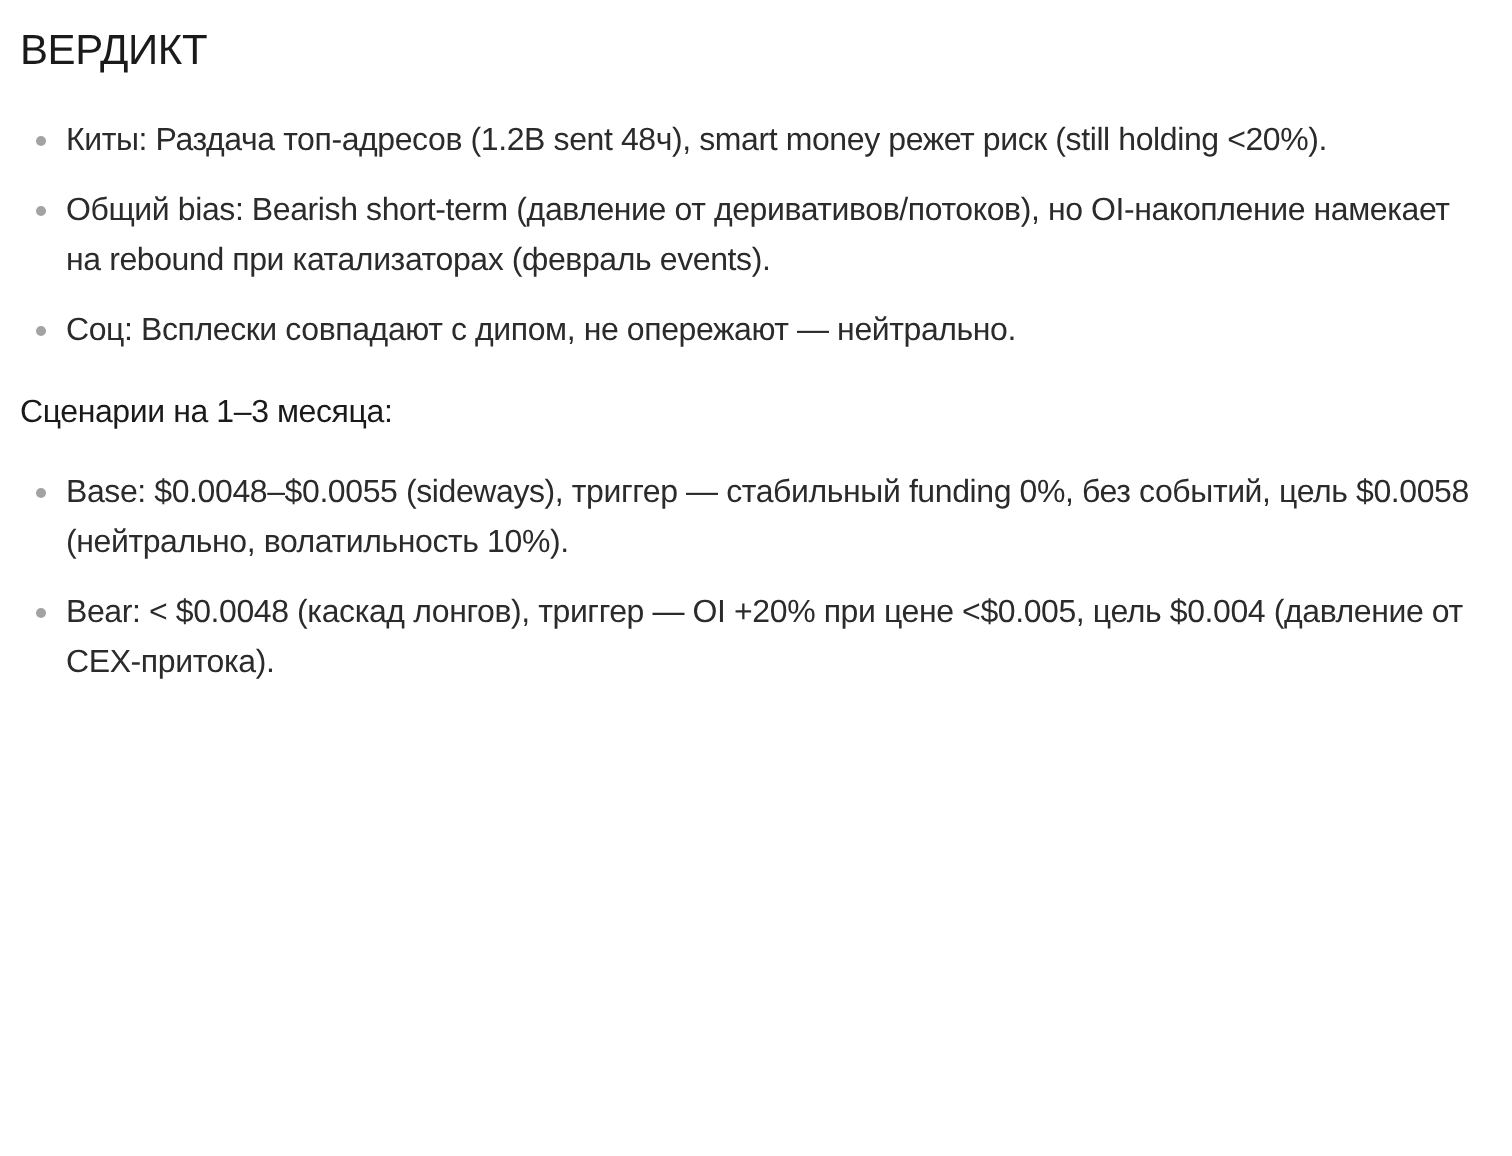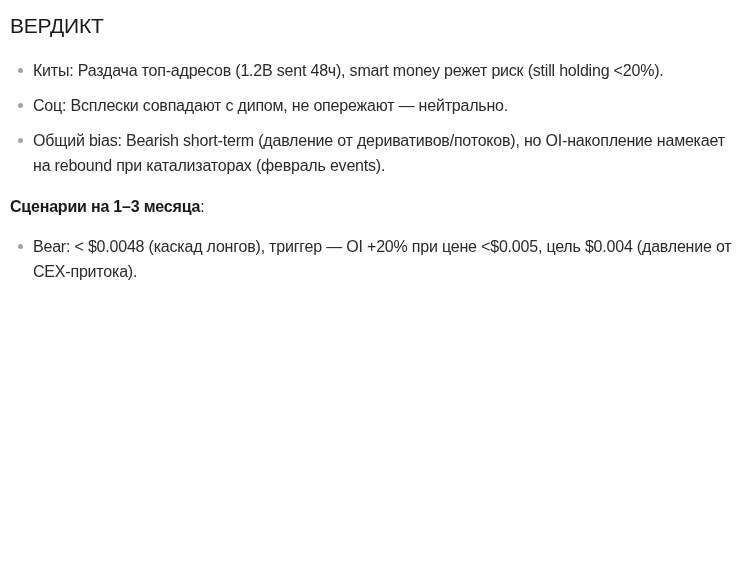--- a/index.html
+++ b/index.html
@@ -52,50 +52,54 @@
     background: #a3a3a3;
   }
   .subheading {
     font-size: 16px;
     line-height: 25px;
     letter-spacing: -0.2px;
     color: #1a1a1a;
     margin: 16px 0 0 0;
   }
   .subheading .bold {
-    font-weight: 700;
+    font-weight: 400;
   }
   ul.bullets.scenarios {
     margin-top: 15px;
   }
 </style>
 </head>
 <body>
 
 <div class="doc">
 
   <h1 class="title">ВЕРДИКТ</h1>
 
   <ul class="bullets">
     <li>
       <span class="dot"></span>
       <span>Киты: Раздача топ-адресов (1.2B sent 48ч), smart money режет риск (still holding &lt;20%).</span>
     </li>
     <li>
       <span class="dot"></span>
-      <span>Соц: Всплески совпадают с дипом, не опережают — нейтрально.</span>
+      <span>Общий bias: Bearish short-term (давление от деривативов/потоков), но OI-накопление намекает на rebound при катализаторах (февраль events).</span>
     </li>
     <li>
       <span class="dot"></span>
-      <span>Общий bias: Bearish short-term (давление от деривативов/потоков), но OI-накопление намекает на rebound при катализаторах (февраль events).</span>
+      <span>Соц: Всплески совпадают с дипом, не опережают — нейтрально.</span>
     </li>
   </ul>
 
   <div class="subheading"><span class="bold">Сценарии на 1–3 месяца</span><span>:</span></div>
 
   <ul class="bullets scenarios">
+    <li>
+      <span class="dot"></span>
+      <span>Base: $0.0048–$0.0055 (sideways), триггер — стабильный funding 0%, без событий, цель $0.0058 (нейтрально, волатильность 10%).</span>
+    </li>
     <li>
       <span class="dot"></span>
       <span>Bear: &lt; $0.0048 (каскад лонгов), триггер — OI +20% при цене &lt;$0.005, цель $0.004 (давление от CEX-притока).</span>
     </li>
   </ul>
 
 </div>
 
 </body></html>

